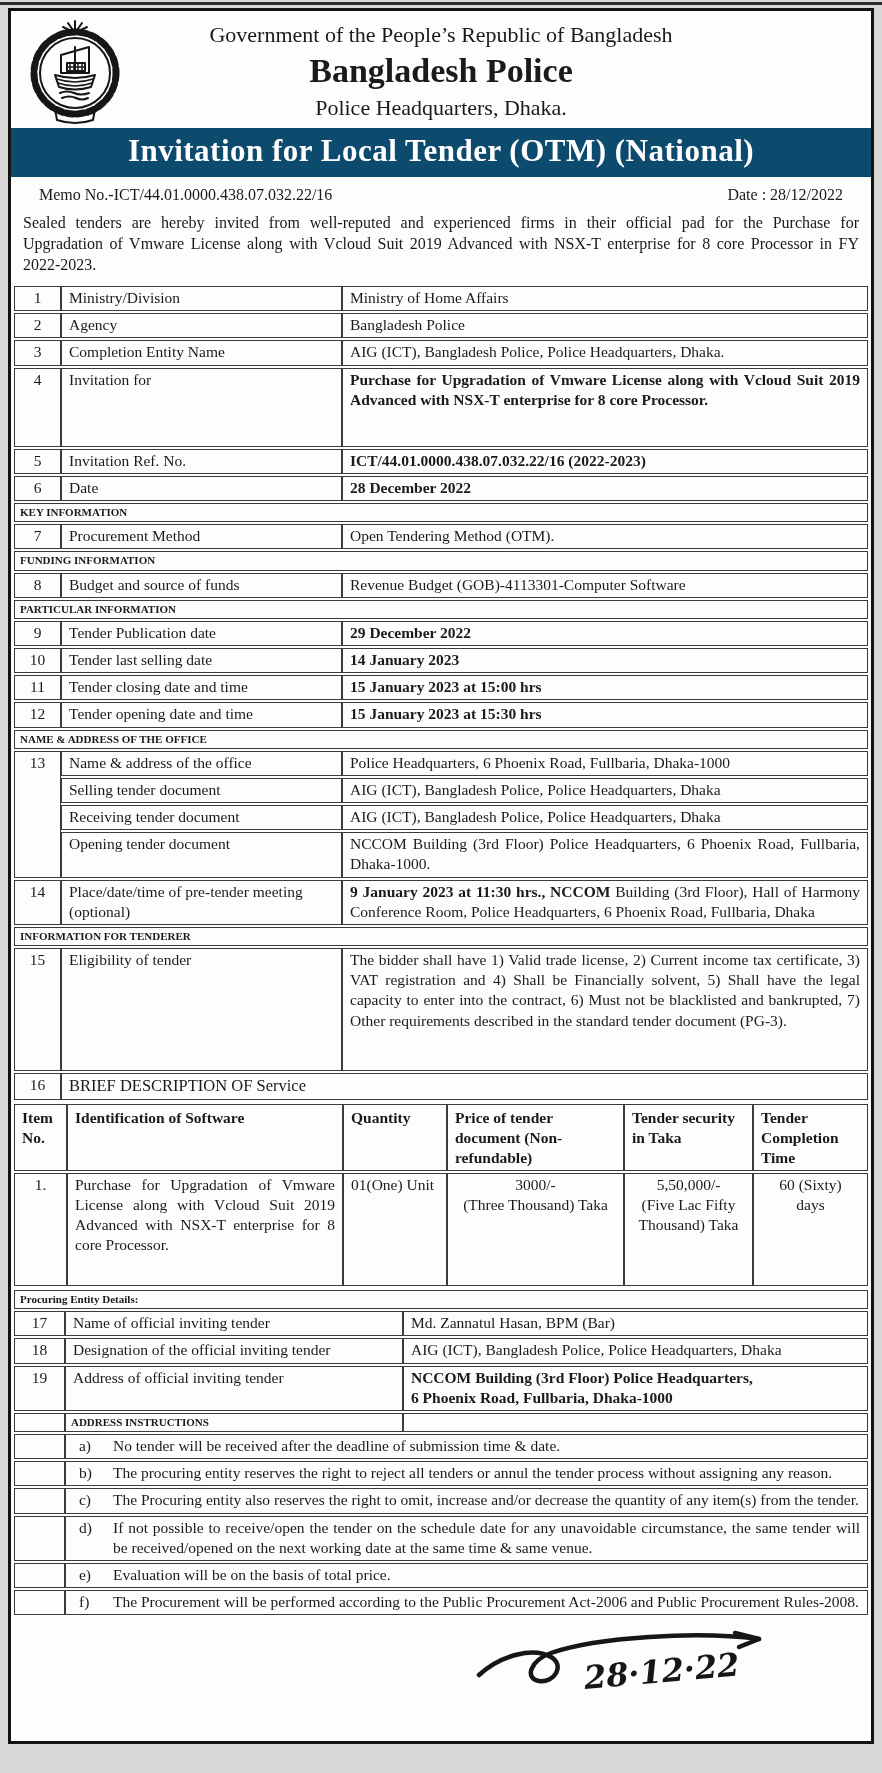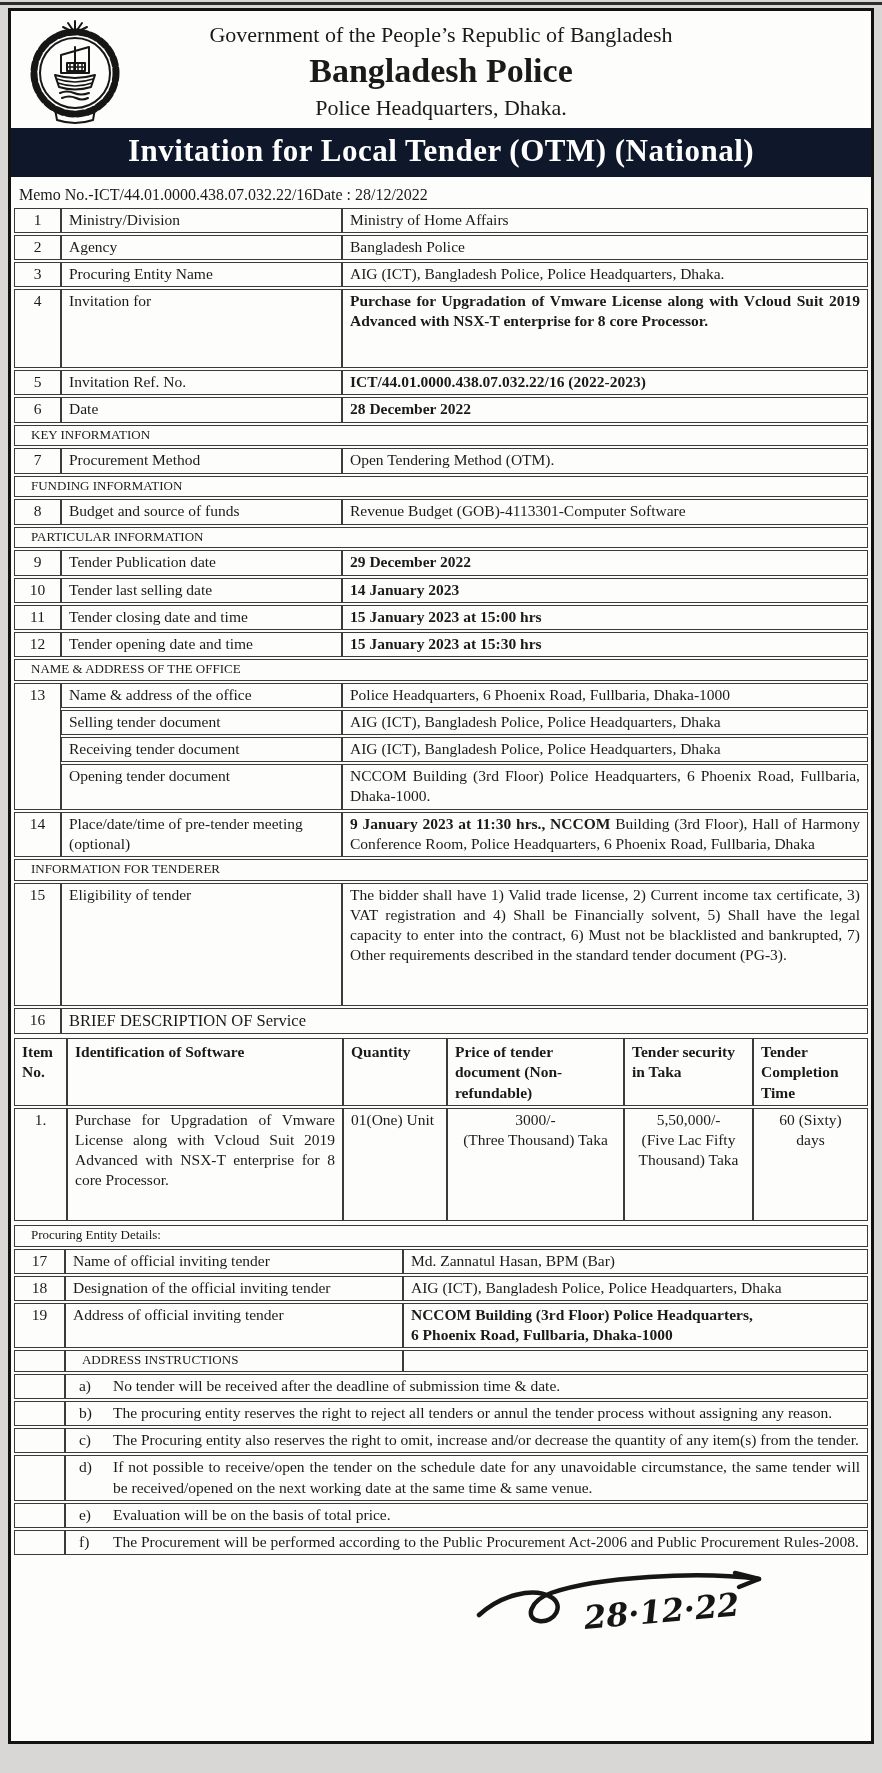--- a/index.html
+++ b/index.html
@@ -21,38 +21,38 @@
     box-sizing:border-box;
   }
   
   .masthead{position:relative;padding:10px 8px 6px;}
   .logo{position:absolute;left:16px;top:8px;}
   .mast-text{text-align:center;padding:0 60px;}
   .mast-l1,.mast-l2,.mast-l4{font-size:22px;line-height:1.25;}
   .mast-l3{font-size:34px;font-weight:bold;line-height:1.2;margin:2px 0 3px;}
   
   .banner{
-    background:#0f172a;color:#fff;
+    background:#0c4a6e;color:#fff;
     text-align:center;font-size:31px;font-weight:bold;
     padding:5px 0 8px;letter-spacing:.5px;
   }
   
-  .memo-row{display:flex;justify-content:flex-start;padding:9px 8px 2px;font-size:16px;}
+  .memo-row{display:flex;justify-content:space-between;padding:9px 28px 2px;font-size:16px;}
   .intro{margin:6px 12px 9px;font-size:16px;line-height:1.32;text-align:justify;word-spacing:2px;}
   
   table{border-collapse:separate;border-spacing:0 2px;width:854px;margin:0 auto;table-layout:fixed;}
   td{
     border:1px solid #3b3b3b;
     padding:1px 7px 2px;
     font-size:15.5px;line-height:1.3;
     vertical-align:top;
     overflow:hidden;
   }
   td.num{text-align:center;padding-left:2px;padding-right:2px;}
-  td.sec{font-weight:normal;font-size:13px;padding-left:16px;}
+  td.sec{font-weight:bold;font-size:11px;padding-left:5px;}
   .b{font-weight:bold;}
   .just{text-align:justify;}
   td.h4{height:74px;margin-top:12px;}
   td.h15{height:118px;}
   
   .t2 td.hd{font-weight:bold;text-align:left;vertical-align:top;padding-top:3px;}
   .t2 td.body{height:108px;}
   .t2 .ctr{text-align:center;}
   
   .instr{position:relative;padding-left:40px;}
@@ -103,41 +103,42 @@
       </div>
     </div>
 
     <div class="banner">Invitation for Local Tender (OTM) (National)</div>
 
     <div class="memo-row">
       <span>Memo No.-ICT/44.01.0000.438.07.032.22/16</span>
       <span>Date : 28/12/2022</span>
     </div>
 
+    <p class="intro">Sealed tenders are hereby invited from well-reputed and experienced firms in their official pad for the Purchase for Upgradation of Vmware License along with Vcloud Suit 2019 Advanced with NSX-T enterprise for 8 core Processor in FY 2022-2023.</p>
 
     <table class="t1">
       <colgroup>
           <col style="width:47px">
           <col style="width:281px">
           <col style="width:526px">
         </colgroup>
       <tbody>
           <tr>
         <td class="num">1</td>
         <td>Ministry/Division</td>
         <td>Ministry of Home Affairs</td>
       </tr>
       <tr>
         <td class="num">2</td>
         <td>Agency</td>
         <td>Bangladesh Police</td>
       </tr>
       <tr>
         <td class="num">3</td>
-        <td>Procuring Entity Name</td>
+        <td>Completion Entity Name</td>
         <td>AIG (ICT), Bangladesh Police, Police Headquarters, Dhaka.</td>
       </tr>
       <tr>
         <td class="num">4</td>
         <td class="h4">Invitation for</td>
         <td class="b just h4">Purchase for Upgradation of Vmware License along with Vcloud Suit 2019 Advanced with NSX-T enterprise for 8 core Processor.</td>
       </tr>
       <tr>
         <td class="num">5</td>
         <td>Invitation Ref. No.</td>

